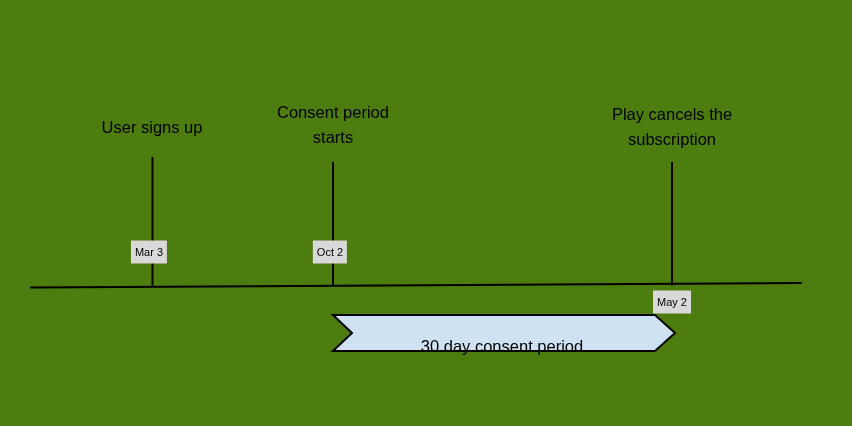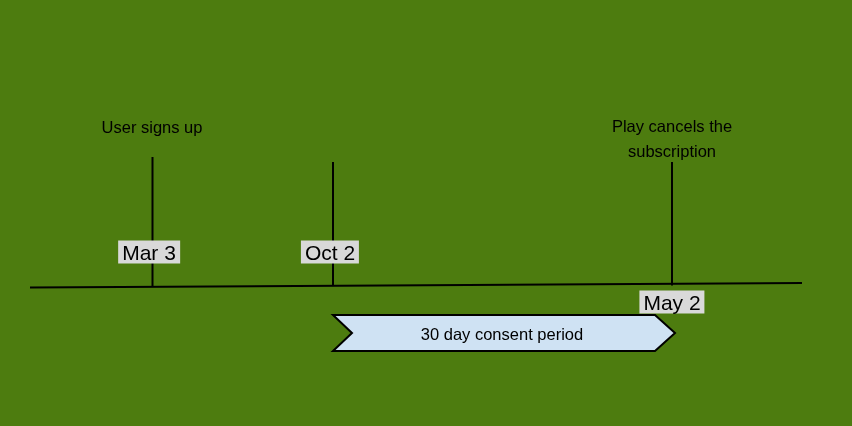--- a/index.html
+++ b/index.html
@@ -30,21 +30,21 @@
     font-size: 16.5px;
     line-height: 25px;
     color: #000000;
     white-space: normal;
   }
   .event-label.one-line { white-space: nowrap; }
   .date-badge {
     position: absolute;
     transform: translate(-50%, -50%);
     background: #d9d9d9;
-    font-size: 21px;
+    font-size: 11px;
     line-height: 21px;
     padding: 1px 4px;
     white-space: nowrap;
     color: #000000;
   }
   .ribbon-label {
     position: absolute;
     transform: translate(-50%, -50%);
     font-size: 16.5px;
     line-height: 20px;
@@ -63,24 +63,25 @@
 
     <line x1="152.5" y1="157" x2="152.5" y2="286.5" stroke-width="2" stroke="#000000"></line>
     <line x1="333" y1="162" x2="333" y2="286" stroke-width="2" stroke="#000000"></line>
     <line x1="672" y1="162" x2="672" y2="285.5" stroke-width="2" stroke="#000000"></line>
 
     <polygon points="333,315 655,315 675,333 655,351 333,351 352,333" stroke-width="2" stroke-linejoin="miter" fill="#cfe2f3" stroke="#000000"></polygon>
   </svg>
 
   <div class="event-label one-line" style="left:152px; top:115px;">User signs up</div>
 
+  <div class="event-label" style="left:333px; top:100px; width:150px;">Consent period starts</div>
 
-  <div class="event-label" style="left:672px; top:102px; width:165px;margin-top:12px;">Play cancels the subscription</div>
+  <div class="event-label" style="left:672px; top:102px; width:165px;">Play cancels the subscription</div>
 
   <div class="date-badge" style="left:149px; top:252px;">Mar 3</div>
 
   <div class="date-badge" style="left:330px; top:252px;">Oct 2</div>
 
   <div class="date-badge" style="left:672px; top:254px;margin-top:48px;">May 2</div>
 
-  <div class="ribbon-label" style="left:502px; top:334px;">30 day consent period</div>
+  <div class="ribbon-label" style="left:502px; top:346px;">30 day consent period</div>
 
 </div>
 
 </body></html>

